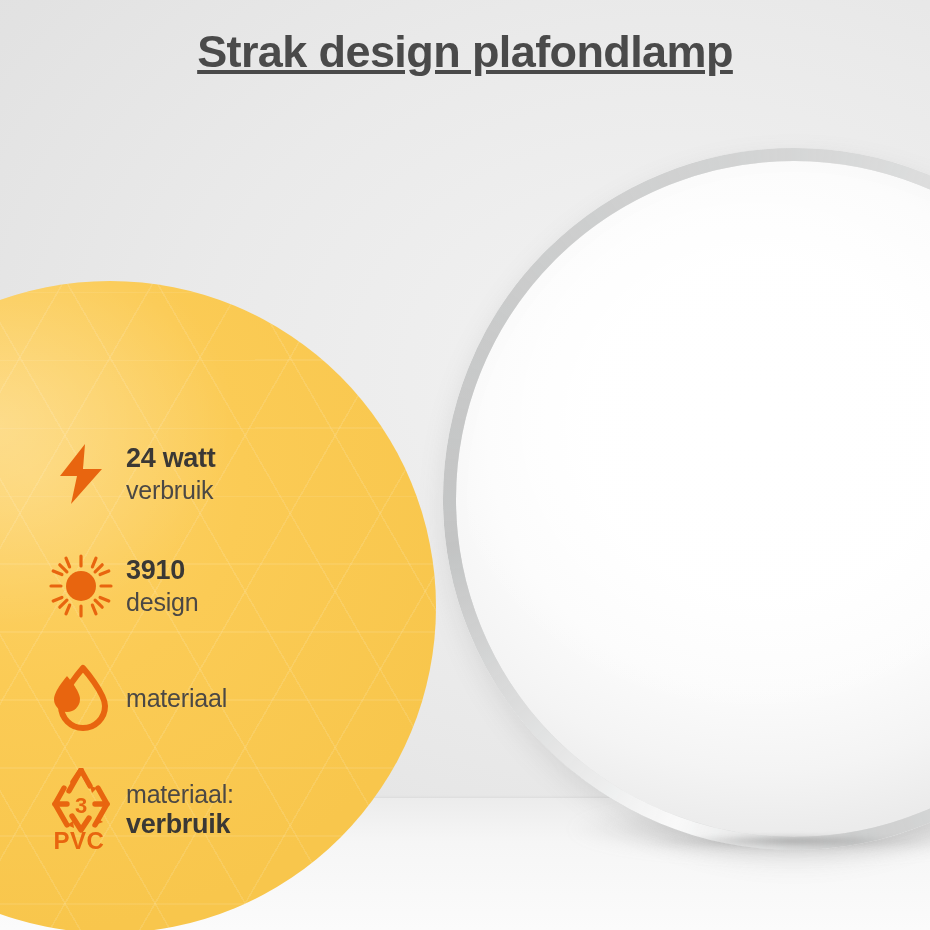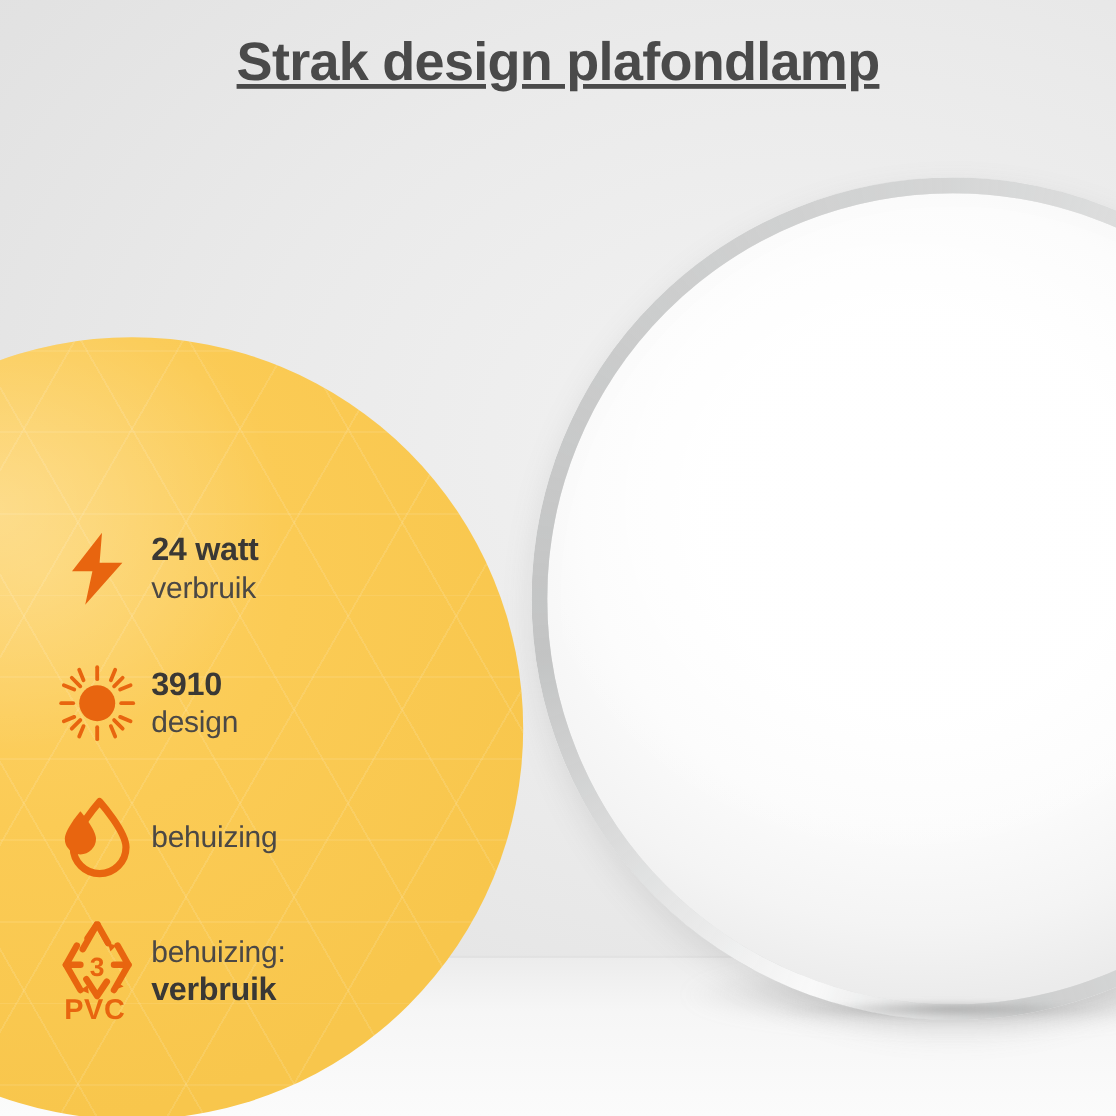--- a/index.html
+++ b/index.html
@@ -194,21 +194,21 @@
     </div>
 
     <div class="feature">
       <div class="ico">
         <svg width="62" height="70" viewBox="0 0 62 70" aria-hidden="true">
           <path d="M33 5 C33 5 55 30 55 43 A22 22 0 0 1 11 43 C11 30 33 5 33 5 Z" fill="none" stroke="#e8650f" stroke-width="6" stroke-linejoin="round"></path>
           <path d="M17 13 C17 13 30 28 30 36 A13 13 0 0 1 4 36 C4 28 17 13 17 13 Z" fill="#e8650f"></path>
         </svg>
       </div>
       <div class="txt">
-        <div class="line-soft">behuizing</div>
+        <div class="line-soft">materiaal</div>
       </div>
     </div>
 
     <div class="feature">
       <div class="ico">
         <svg width="72" height="84" viewBox="0 0 72 84" aria-hidden="true">
           <g fill="none" stroke="#e8650f" stroke-width="5.4" stroke-linecap="round" stroke-linejoin="round">
             <path d="M28 14 L36 2 L45 18"></path>
             <path d="M53 20 L62 36 L50 36"></path>
             <path d="M44 50 L36 62 L27 48"></path>
@@ -218,19 +218,19 @@
             <path d="M10 36 L22 57"></path>
           </g>
           <path d="M45 18 l7 2 l-5 5 z" fill="#e8650f"></path>
           <path d="M50 57 l2 -7 l6 4 z" fill="#e8650f"></path>
           <path d="M22 57 l6 -4 l1 7 z" fill="#e8650f"></path>
           <text x="36" y="45" text-anchor="middle" font-family="Liberation Sans, sans-serif" font-size="22" font-weight="bold" fill="#e8650f">3</text>
           <text x="34" y="81" text-anchor="middle" font-family="Liberation Sans, sans-serif" font-size="24" font-weight="bold" letter-spacing="0.5" fill="#e8650f">PVC</text>
         </svg>
       </div>
       <div class="txt">
-        <div class="line-soft">behuizing:</div>
+        <div class="line-soft">materiaal:</div>
         <div class="line-strong">verbruik</div>
       </div>
     </div>
 
   </div>
 </div>
 
 </body></html>

